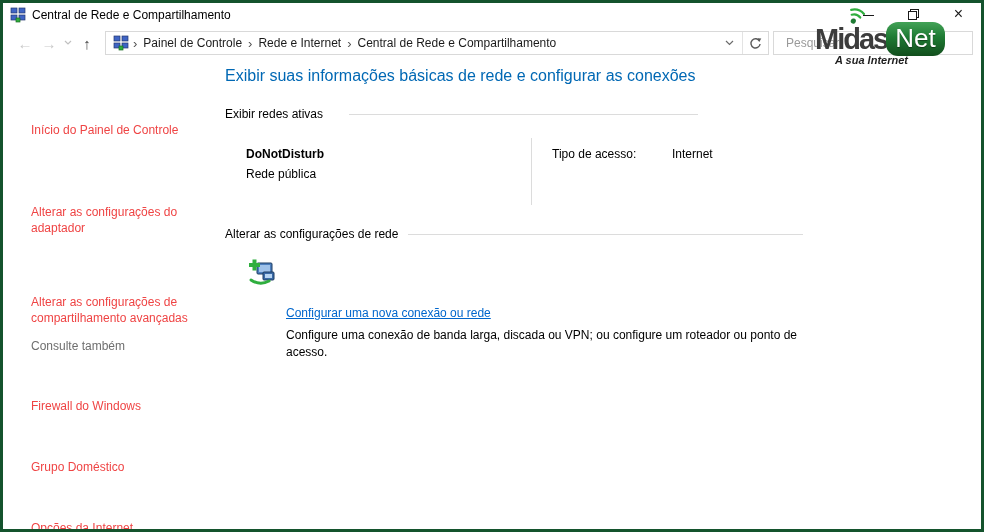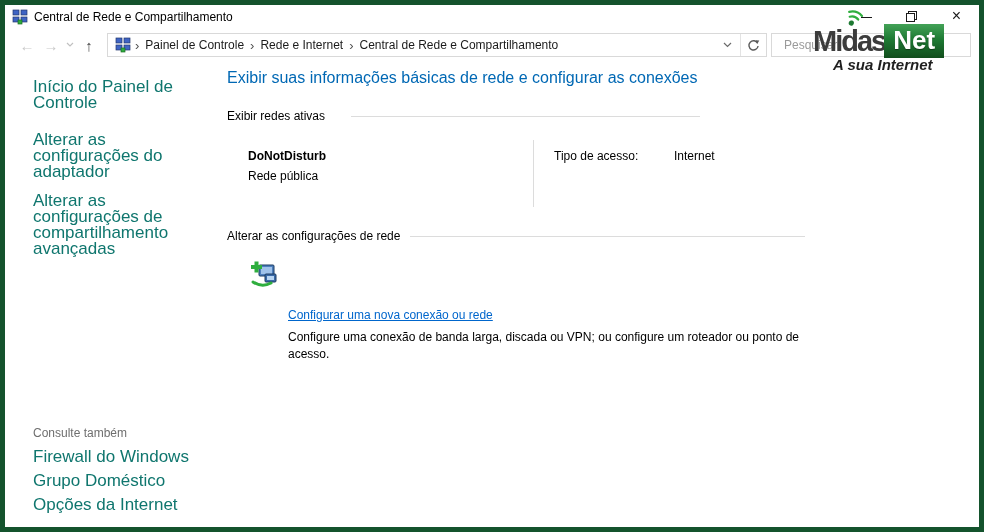--- a/index.html
+++ b/index.html
@@ -1,18 +1,18 @@
 <!DOCTYPE html>
 <html><head>
 <meta charset="utf-8">
 <style>
   * { margin:0; padding:0; box-sizing:border-box; }
   html,body { width:984px; height:532px; overflow:hidden; }
   body { font-family:"Liberation Sans", sans-serif; font-size:12px; background:#fff; color:#000; }
-  .window { position:relative; width:984px; height:532px; background:#fff; border:5px solid #14532d; overflow:hidden; }
+  .window { position:relative; width:984px; height:532px; background:#fff; border:3px solid #14532d; overflow:hidden; }
 
   
   .titlebar { height:24px; display:flex; align-items:center; padding-left:7px; background:#fff; }
   .titlebar .app-icon { width:16px; height:16px; flex-shrink:0; }
   .titlebar .title { margin-left:6px; font-size:12px; color:#000; white-space:nowrap; }
   .win-controls { position:absolute; top:0; right:0; display:flex; z-index:30; }
   .win-btn { width:45px; height:22px; display:flex; align-items:center; justify-content:center; color:#1a1a1a; font-size:14px; cursor:default; }
   .win-btn.minimize span { display:block; width:11px; height:1px; background:#1a1a1a; margin-top:2px; }
   .win-btn.close { font-size:16px; }
 
@@ -30,26 +30,26 @@
   .addr-btn.refresh { border-left:1px solid #e3e3e3; }
   .searchbox { width:200px; height:24px; border:1px solid #d9d9d9; display:flex; align-items:center; padding-left:12px; background:#fff; }
   .searchbox input { border:none; outline:none; width:100%; font-size:12px; font-family:"Liberation Sans", sans-serif; color:#444; background:transparent; }
   .searchbox input::placeholder { color:#9a9a9a; }
 
   
   .logo { position:absolute; top:5px; right:8px; z-index:20; width:158px;margin-left:19px; }
   .logo .antenna { position:absolute; top:-2px; left:32px; }
   .logo-row { display:flex; align-items:center; margin-top:14px; }
   .logo-midas { font-size:29px; font-weight:bold; color:#3c3c3c; letter-spacing:-2px; line-height:1; }
-  .logo-net { background:linear-gradient(180deg,#43a257 0%,#1e7a33 45%,#124e1d 100%); color:#fff; font-size:26px; font-weight:bold; border-radius:0; padding:3px 9px 5px 9px; margin-left:-1px; line-height:1; text-shadow:0 1px 1px rgba(0,0,0,.4); }
-  .logo-tagline { font-style:italic; font-weight:bold; font-size:15px; color:#1f1f1f; margin:-2px 0 0 20px; letter-spacing:0; }
+  .logo-net { background:linear-gradient(180deg,#43a257 0%,#1e7a33 45%,#124e1d 100%); color:#fff; font-size:26px; font-weight:normal; border-radius:12px; padding:3px 9px 5px 9px; margin-left:-1px; line-height:1; text-shadow:0 1px 1px rgba(0,0,0,.4); }
+  .logo-tagline { font-style:italic; font-weight:bold; font-size:11px; color:#1f1f1f; margin:-2px 0 0 20px; letter-spacing:0; }
 
   
   .sidebar { position:absolute; top:56px; left:0; width:215px; bottom:0; padding:18px 12px 14px 28px; display:flex; flex-direction:column; }
-  .side-link { color:#0f766e; font-size:17px; line-height:16px; cursor:pointer; }
+  .side-link { color:#ef4444; font-size:12px; line-height:16px; cursor:pointer;margin-top:45px; }
   .side-link.home { margin-bottom:21px; }
   .side-link.task { margin-bottom:13px; }
   .see-also { margin-top:auto; }
   .see-also-header { color:#6e6e6e; font-size:12px; margin-bottom:9px; }
   .see-also .side-link { margin-bottom:8px; }
   .see-also .side-link:last-child { margin-bottom:0; }
 
   
   .main { position:absolute; top:56px; left:222px; right:0; bottom:0; }
   .main-heading { color:#0068b4; font-size:16px; font-weight:400; margin-top:8px; }

